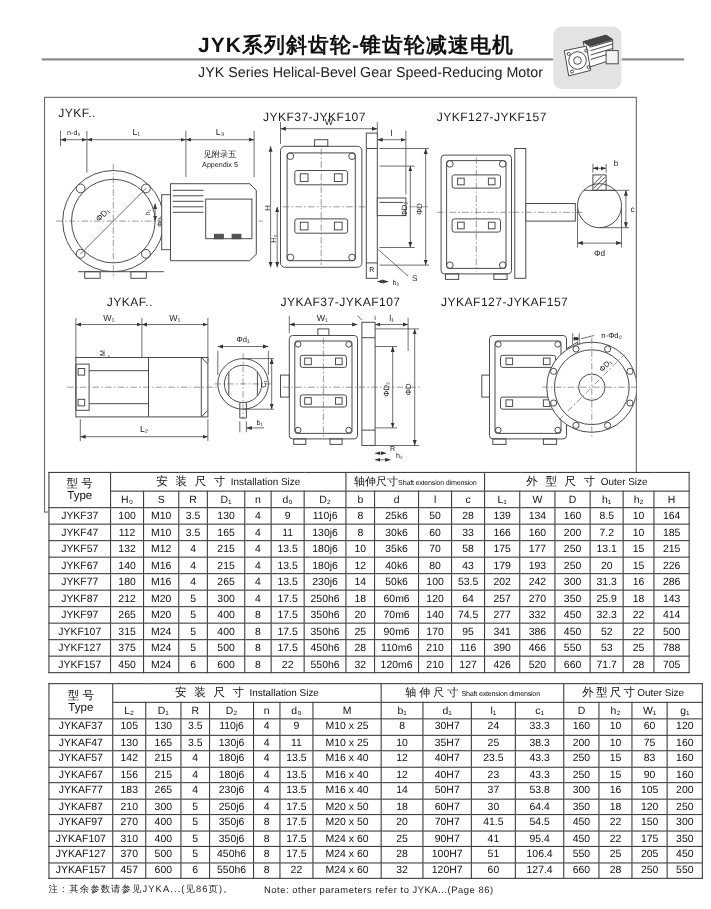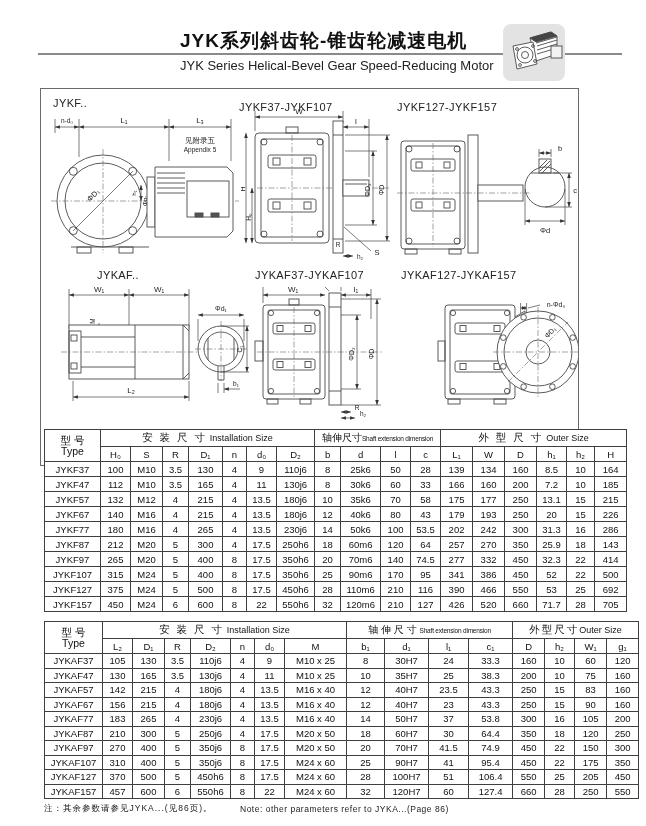--- a/index.html
+++ b/index.html
@@ -629,21 +629,21 @@
         <td>450h6</td>
         <td>28</td>
         <td>110m6</td>
         <td>210</td>
         <td>116</td>
         <td>390</td>
         <td>466</td>
         <td>550</td>
         <td>53</td>
         <td>25</td>
-        <td>692</td>
+        <td>788</td>
       </tr>
       <tr>
         <td>JYKF157</td>
         <td>450</td>
         <td>M24</td>
         <td>6</td>
         <td>600</td>
         <td>8</td>
         <td>22</td>
         <td>550h6</td>
@@ -822,21 +822,21 @@
         <td>270</td>
         <td>400</td>
         <td>5</td>
         <td>350j6</td>
         <td>8</td>
         <td>17.5</td>
         <td>M20 x 50</td>
         <td>20</td>
         <td>70H7</td>
         <td>41.5</td>
-        <td>74.9</td>
+        <td>54.5</td>
         <td>450</td>
         <td>22</td>
         <td>150</td>
         <td>300</td>
       </tr>
       <tr>
         <td>JYKAF107</td>
         <td>310</td>
         <td>400</td>
         <td>5</td>

